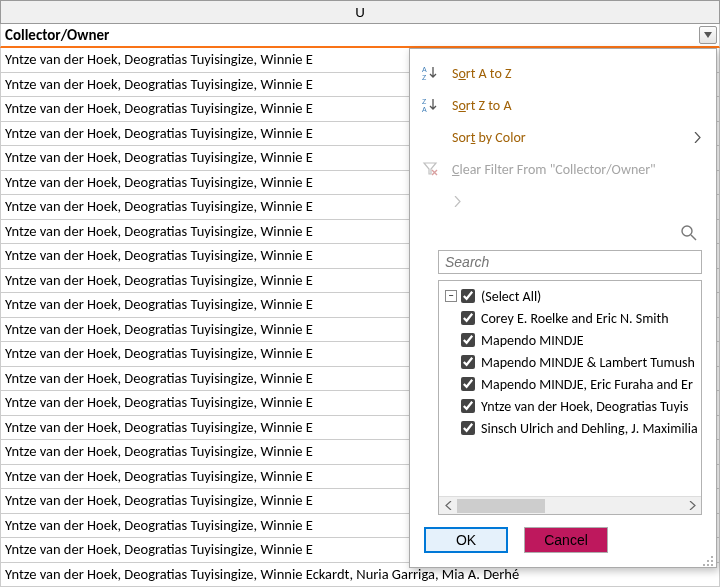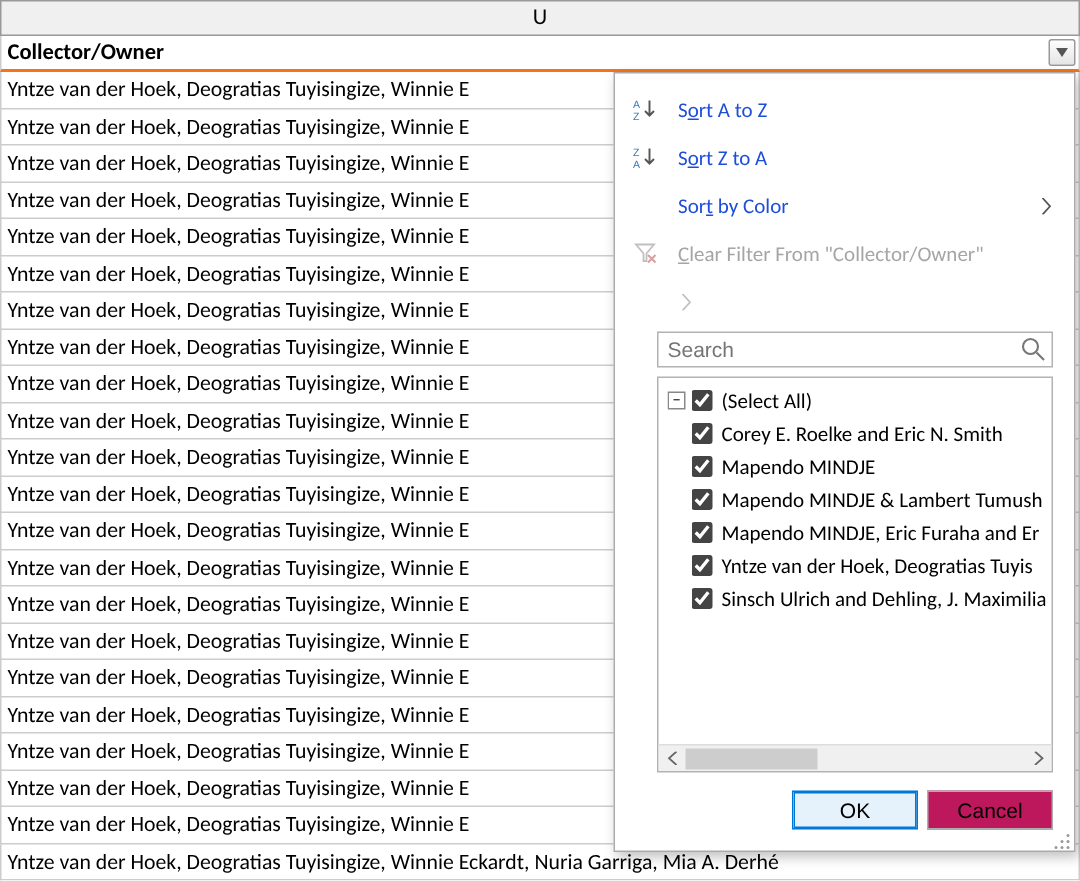--- a/index.html
+++ b/index.html
@@ -77,21 +77,21 @@
   .menu-section {
     padding: 8px 0 0 0;
   }
   .menu-item {
     display: flex;
     align-items: center;
     height: 32px;
     padding: 0 14px 0 10px;
     cursor: pointer;
     font-size: 14px;
-    color: #1d4ed8;
+    color: #a16207;
   }
   .menu-item.disabled { color: #a5a5a5; cursor: default; }
   .menu-item .mi-icon {
     width: 22px;
     height: 20px;
     margin-right: 10px;
     display:flex; align-items:center; justify-content:center;
     flex-shrink:0;
   }
   .menu-item .mi-label { flex: 1; }
@@ -104,21 +104,23 @@
     margin: 4px 14px 6px 28px;
     position: relative;
   }
   .search-input {
     width: 100%;
     height: 24px;
     border: 1px solid #b2b2b2;
     padding: 0 26px 0 6px;
     font-size: 14px;
     color: #1d4ed8;
+    font-style: italic;
     outline: none;
+    margin-top: 29px;
   }
   .search-icon {
     position: absolute;
     right: 4px; top: 3px;
     width: 18px; height: 18px;
     color: #555;
   }
   .checklist-wrap {
     margin: 0 14px 0 28px;
     border: 1px solid #b2b2b2;
@@ -165,22 +167,21 @@
     width: 18px; height:16px; display:flex; align-items:center; justify-content:center;
     font-size:11px; cursor:pointer;
   }
   .hscroll .track { flex:1; height:16px; position:relative; }
   .hscroll .thumb {
     position:absolute; left:0; top:1px; height:14px; width:88px;
     background:#cdcdcd; border-radius:0;
   }
   .button-row {
     display: flex;
-    justify-content: flex-end;
-    gap: 6px;
+    gap: 16px;
     padding: 12px 14px 14px 14px;
   }
   .btn {
     width: 84px;
     height: 26px;
     border: 1px solid #adadad;
     background: #be185d;
     font-size: 14px;
     cursor: pointer;
   }

